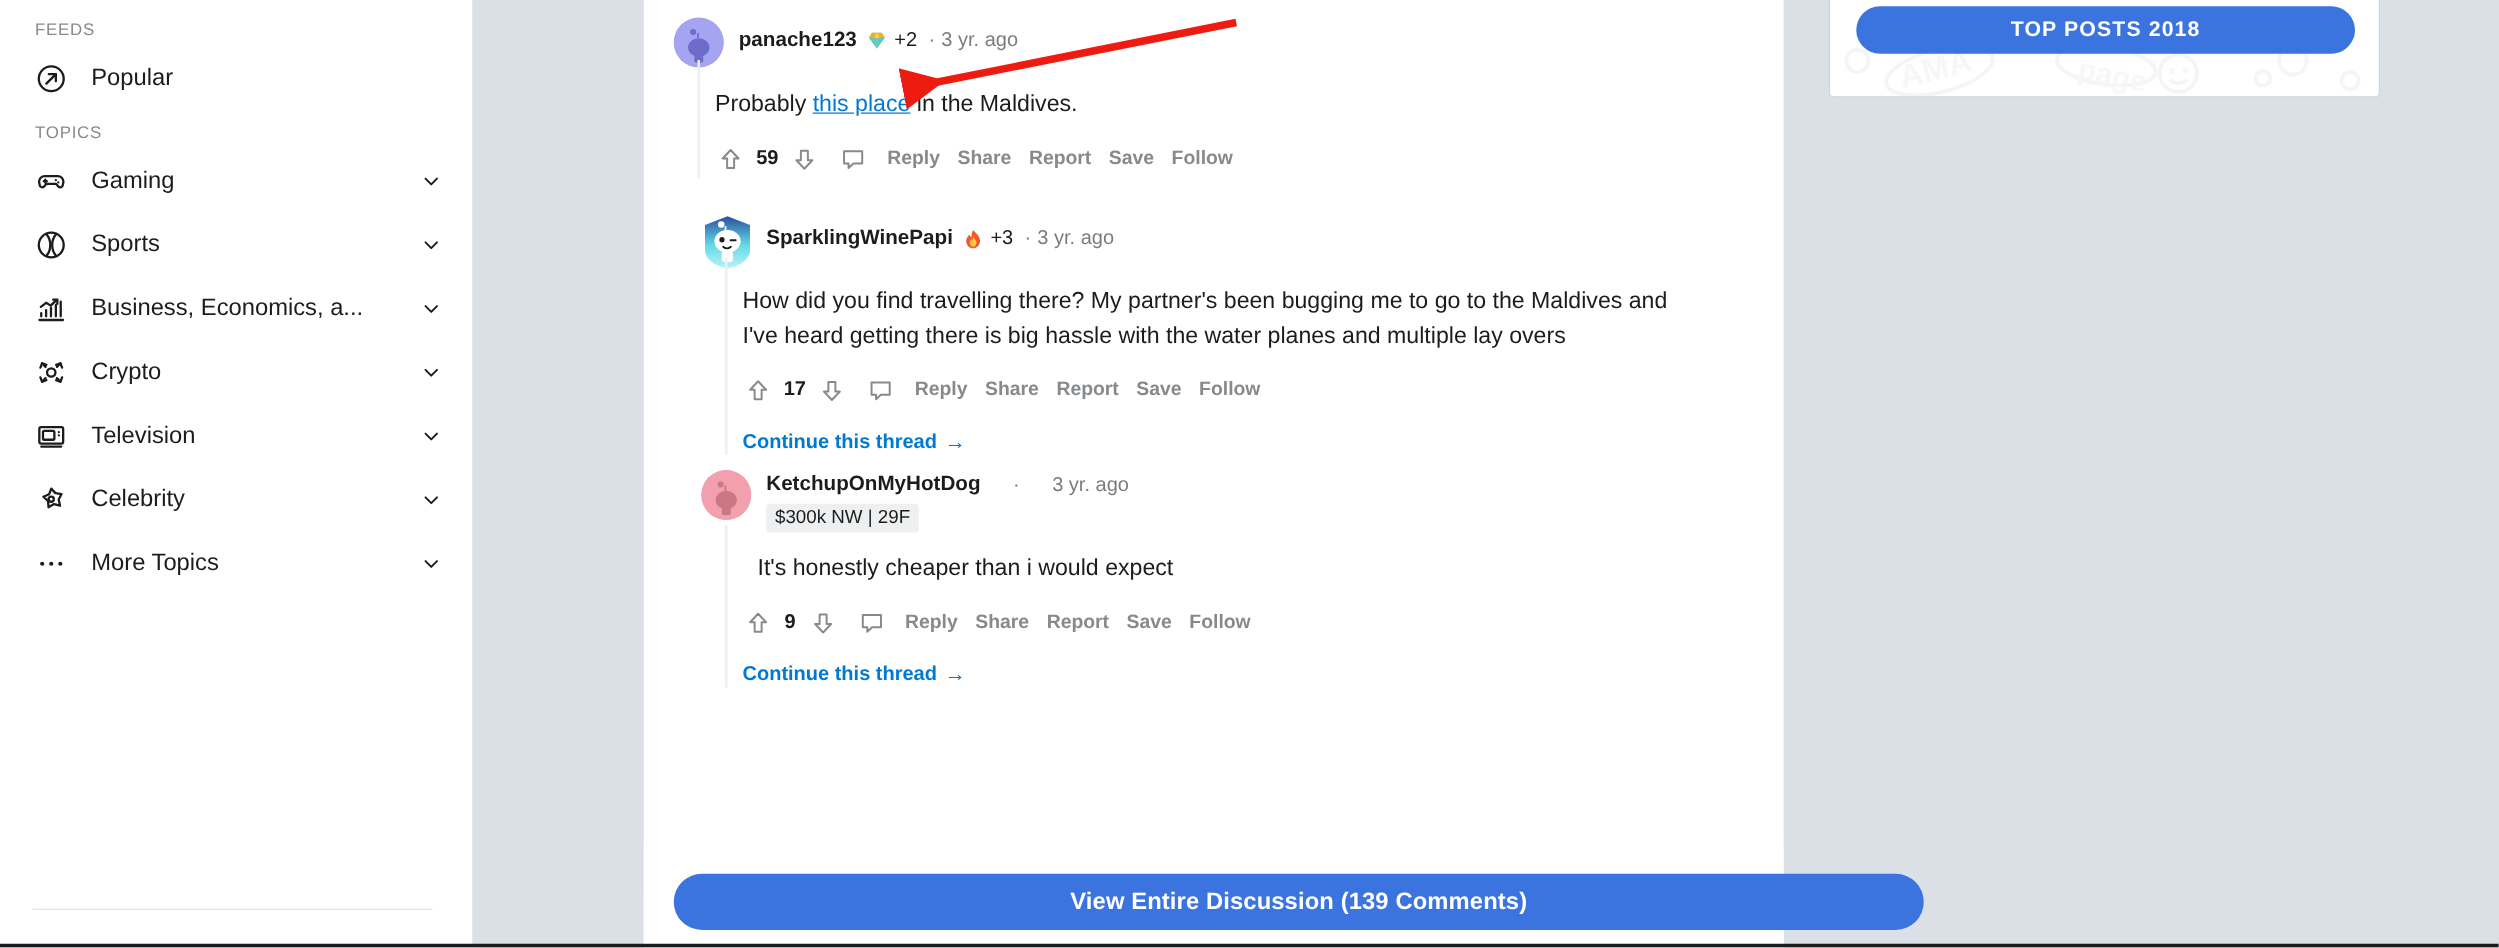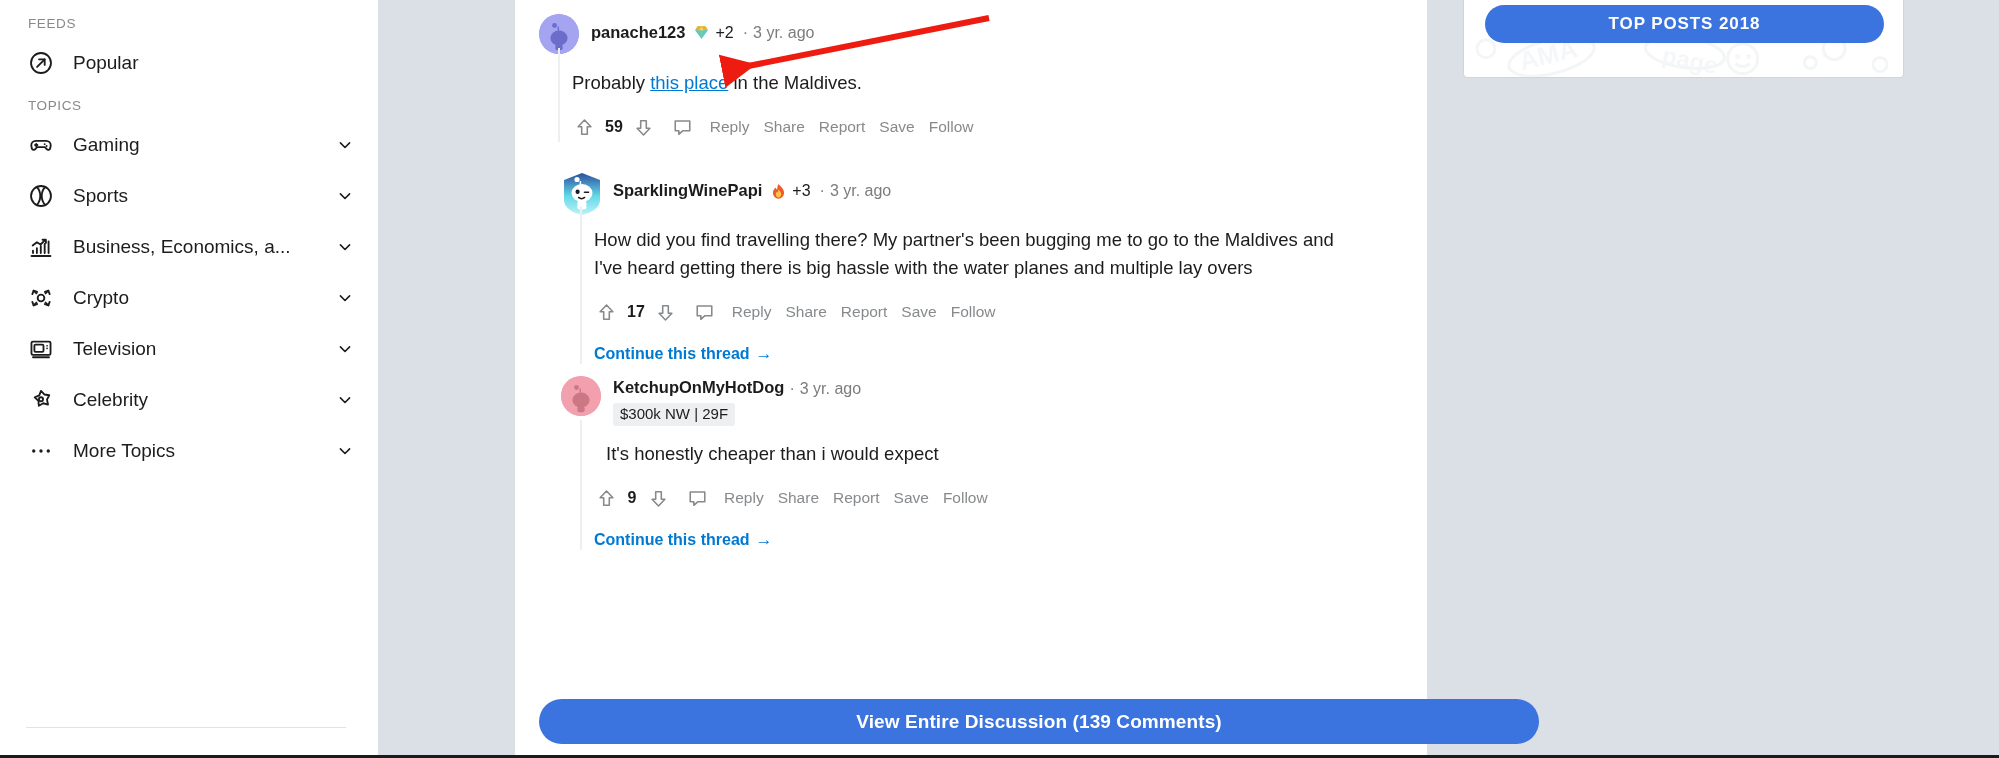--- a/index.html
+++ b/index.html
@@ -190,21 +190,21 @@
   }
   .act-ico {
     width: 26px; height: 26px;
     margin-left: 14px;
     display: flex; align-items: center; justify-content: center;
     color: #878a8c;
     cursor: pointer;
   }
   .act-link {
     font-size: 15.5px;
-    font-weight: normal;
+    font-weight: bold;
     color: #878a8c;
     margin-left: 14px;
     cursor: pointer;
     white-space: nowrap;
   }
   .act-link:first-of-type { margin-left: 10px; }
 
   .continue-thread {
     display: inline-flex;
     align-items: center;
@@ -581,21 +581,21 @@
               <circle cx="20" cy="20" r="20" fill="#f2a0ae"></circle>
               <g fill="#cc7784">
                 <circle cx="15.5" cy="11.5" r="2.4"></circle>
                 <path d="M19.3 12.4v4.3" stroke="#cc7784" stroke-width="1.4" fill="none"></path>
                 <ellipse cx="20" cy="24" rx="8.6" ry="7.4"></ellipse>
                 <rect x="16.4" y="30.2" width="7.2" height="6" rx="2"></rect>
               </g>
             </svg>
           </span>
           <span class="c-meta" style="flex-direction:column; align-items:flex-start; padding-top:2px;">
-            <span style="display:flex; align-items:flex-end;">
+            <span style="display:flex; align-items:flex-end;gap:21px;">
               <span class="c-user">KetchupOnMyHotDog</span>
               <span class="c-dot">·</span>
               <span class="c-time">3 yr. ago</span>
             </span>
             <span class="c-flair">$300k NW | 29F</span>
           </span>
         </div>
 
         <div class="c-body">
           <div class="c-text" style="margin-top:10px;margin-left:12px;">It's honestly cheaper than i would expect</div>

